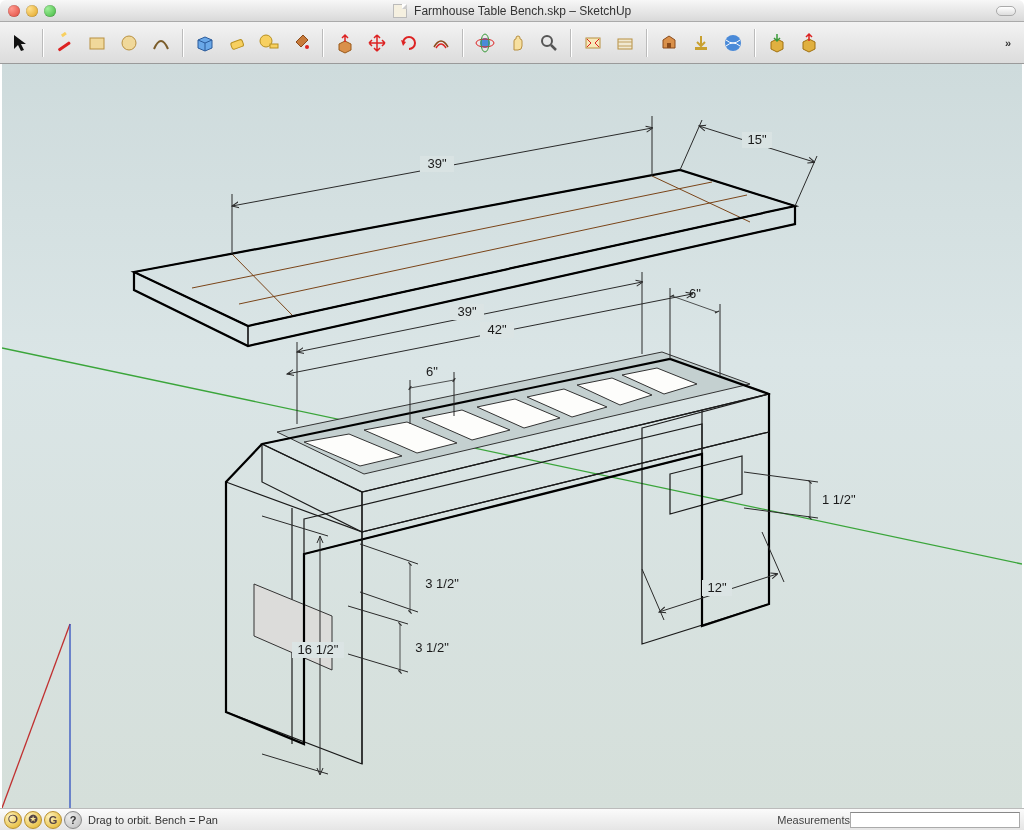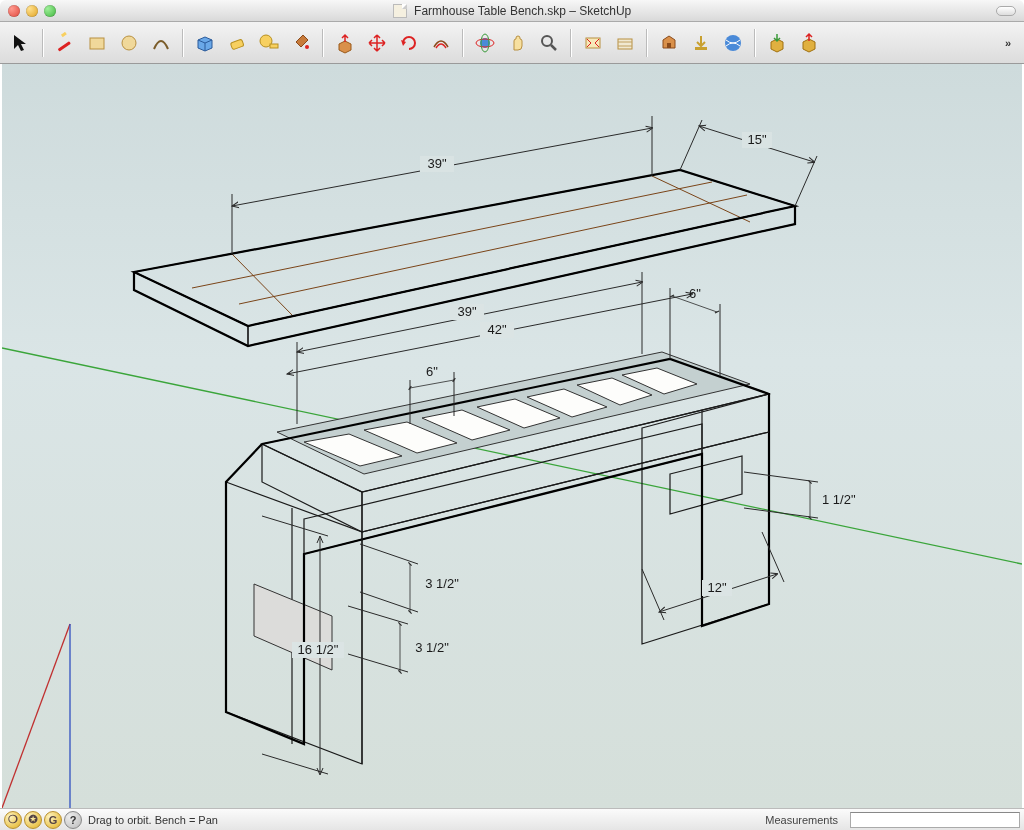--- a/index.html
+++ b/index.html
@@ -25,21 +25,21 @@
 
 
 .viewport { position: absolute; top: 64px; bottom: 22px; left: 2px; right: 2px; background: linear-gradient(#cedbdc 0%, #dae5e6 40%, #d5dfda 100%); }
 .viewport svg { width: 100%; height: 100%; }
 
 
 .statusbar { position: absolute; bottom: 0; left: 0; right: 0; height: 22px; background: linear-gradient(#fbfbfb,#e5e5e5); border-top: 1px solid #bbb; display: flex; align-items: center; padding: 0 4px; font-size: 11px; color: #333; }
 .status-icons { display: flex; gap: 2px; margin-right: 6px; }
 .status-icons span { width: 18px; height: 18px; border-radius: 50%; display: inline-flex; align-items: center; justify-content: center; font-size: 11px; font-weight: bold; background: radial-gradient(circle at 30% 30%, #fff3c0, #e0b020); color: #544; border: 1px solid #b89030; }
 .status-icons span.q { background: radial-gradient(circle at 30% 30%, #eee, #bbb); border-color: #888; color: #333; }
-.meas-label { margin-left: auto; margin-right: 12px; color: #444; }
+.meas-label { margin-left: auto; margin-right: 0; color: #444; }
 .meas-box { width: 170px; height: 16px; background: #fff; border: 1px solid #aaa; border-top-color: #888; }
 
 .dim-label { font-family: Arial, sans-serif; font-size: 13px; fill: #1a1a1a; }
 .dim-line { stroke: #2a2a2a; stroke-width: 1; }
 .dim-line-fine { stroke: #2a2a2a; stroke-width: 0.8; }
 .model-edge { stroke: #1a1a1a; stroke-width: 1.2; fill: none; }
 .model-edge-thick { stroke: #000; stroke-width: 2.2; fill: none; }
 </style>
 </head>
 <body>

